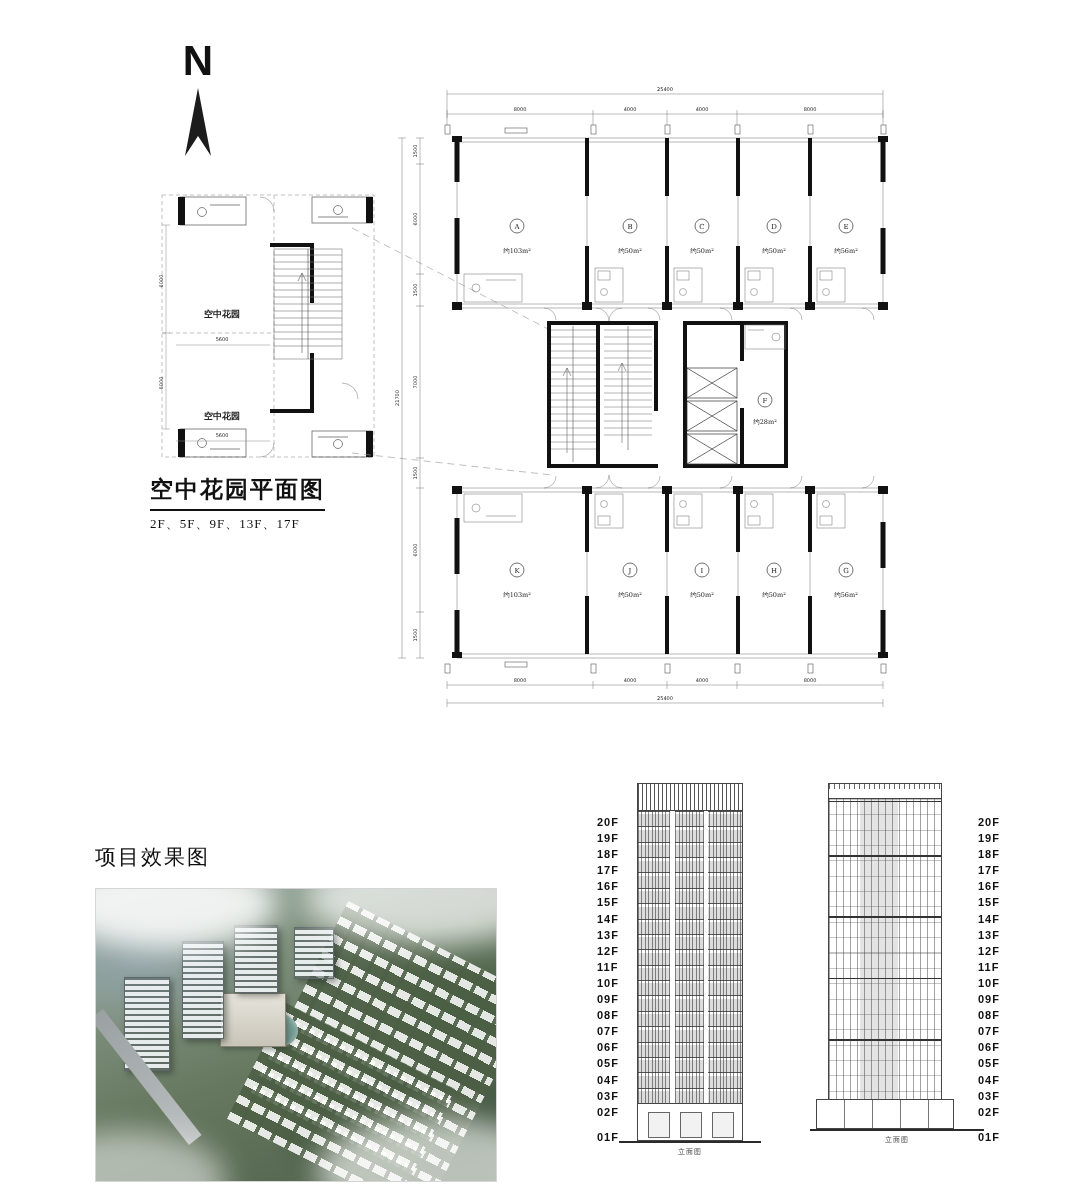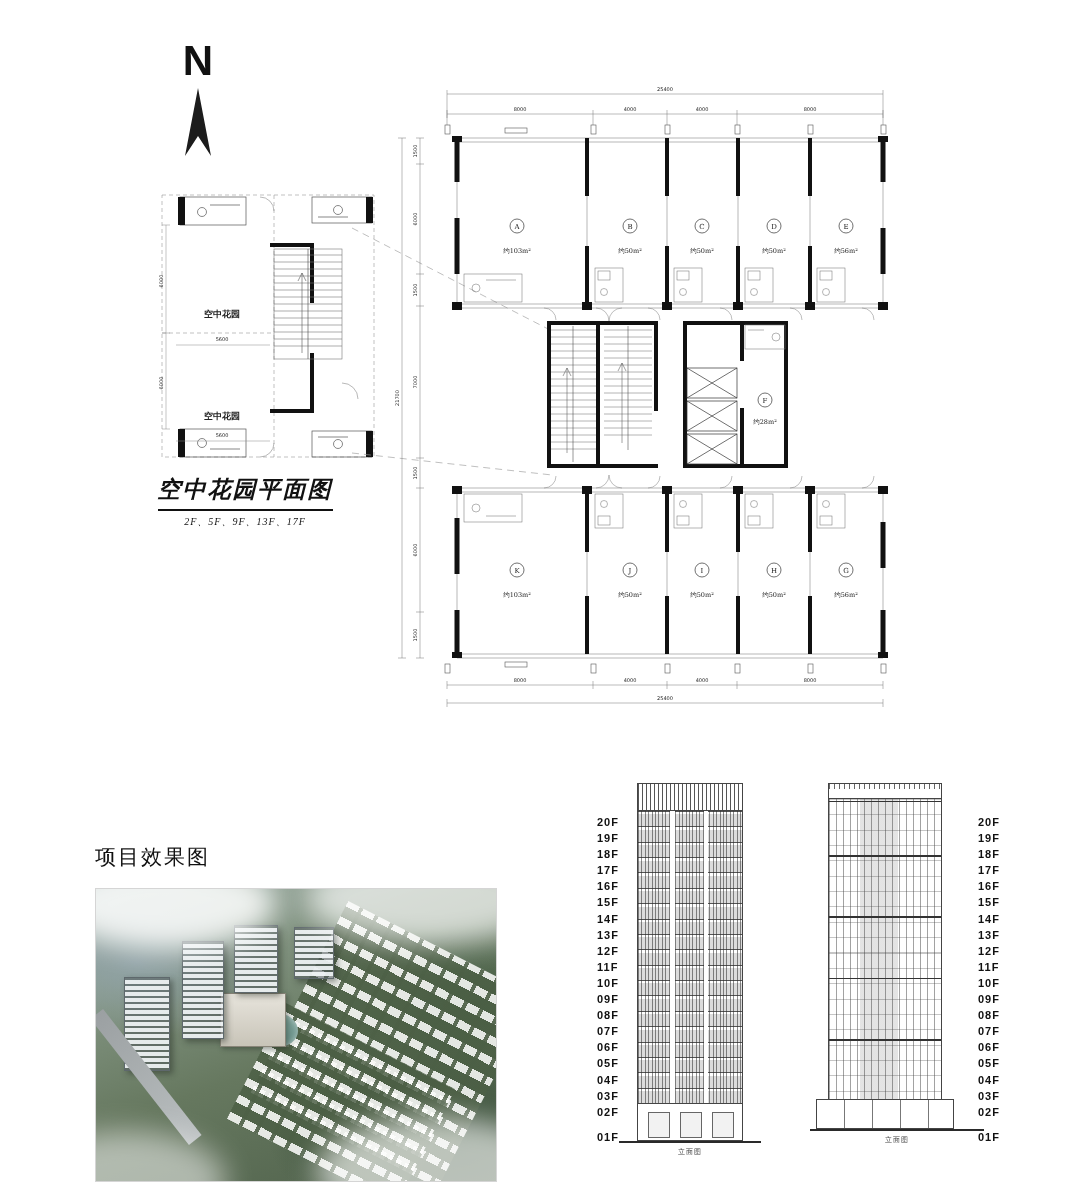--- a/index.html
+++ b/index.html
@@ -10,24 +10,24 @@
   .north .n-letter{font-size:42px;font-weight:bold;font-family:"Liberation Sans",sans-serif;line-height:1;}
   .north svg{display:block;margin:4px auto 0;}
   
   .plan-svg{position:absolute;}
   svg text{font-family:"DejaVu Sans",sans-serif;fill:#222;}
   .dimtxt{font-size:5px;}
   .unit-letter{font-size:7px;font-family:"DejaVu Serif",serif;}
   .unit-area{font-size:6.5px;font-family:"DejaVu Serif",serif;}
   .roomtxt{font-size:9px;font-family:"DejaVu Serif",serif;font-weight:bold;}
   
-  .sg-title-wrap{position:absolute;left:150px;top:474px;width:190px;text-align:center;font-style:italic;}
+  .sg-title-wrap{position:absolute;left:150px;top:474px;width:190px;}
   .sg-title{font-size:23px;font-weight:bold;font-family:"Liberation Serif",serif;letter-spacing:2px;
             border-bottom:2px solid #111;padding-bottom:4px;display:inline-block;}
-  .sg-sub{font-size:10px;font-family:"Liberation Serif",serif;margin-top:4px;letter-spacing:1px;}
+  .sg-sub{font-size:13px;font-family:"Liberation Serif",serif;margin-top:4px;letter-spacing:1px;}
   
   .render-title{position:absolute;left:95px;top:843px;font-size:21px;font-weight:normal;letter-spacing:2px;}
   .photo{position:absolute;left:95px;top:888px;width:400px;height:292px;border:1px solid #d5d5d5;
          overflow:hidden;background:
            radial-gradient(60% 45% at 85% 85%, #2f4a30 0%, rgba(47,74,48,0) 70%),
            radial-gradient(50% 40% at 95% 40%, #3d5a3c 0%, rgba(61,90,60,0) 70%),
            radial-gradient(45% 35% at 10% 25%, #8fa4a8 0%, rgba(143,164,168,0) 75%),
            linear-gradient(160deg,#9fb3ad 0%,#7d927b 28%,#64795c 55%,#4c6147 100%);
          filter:saturate(.85);}
   .mist{position:absolute;background:rgba(255,255,255,.85);border-radius:50%;filter:blur(14px);}

